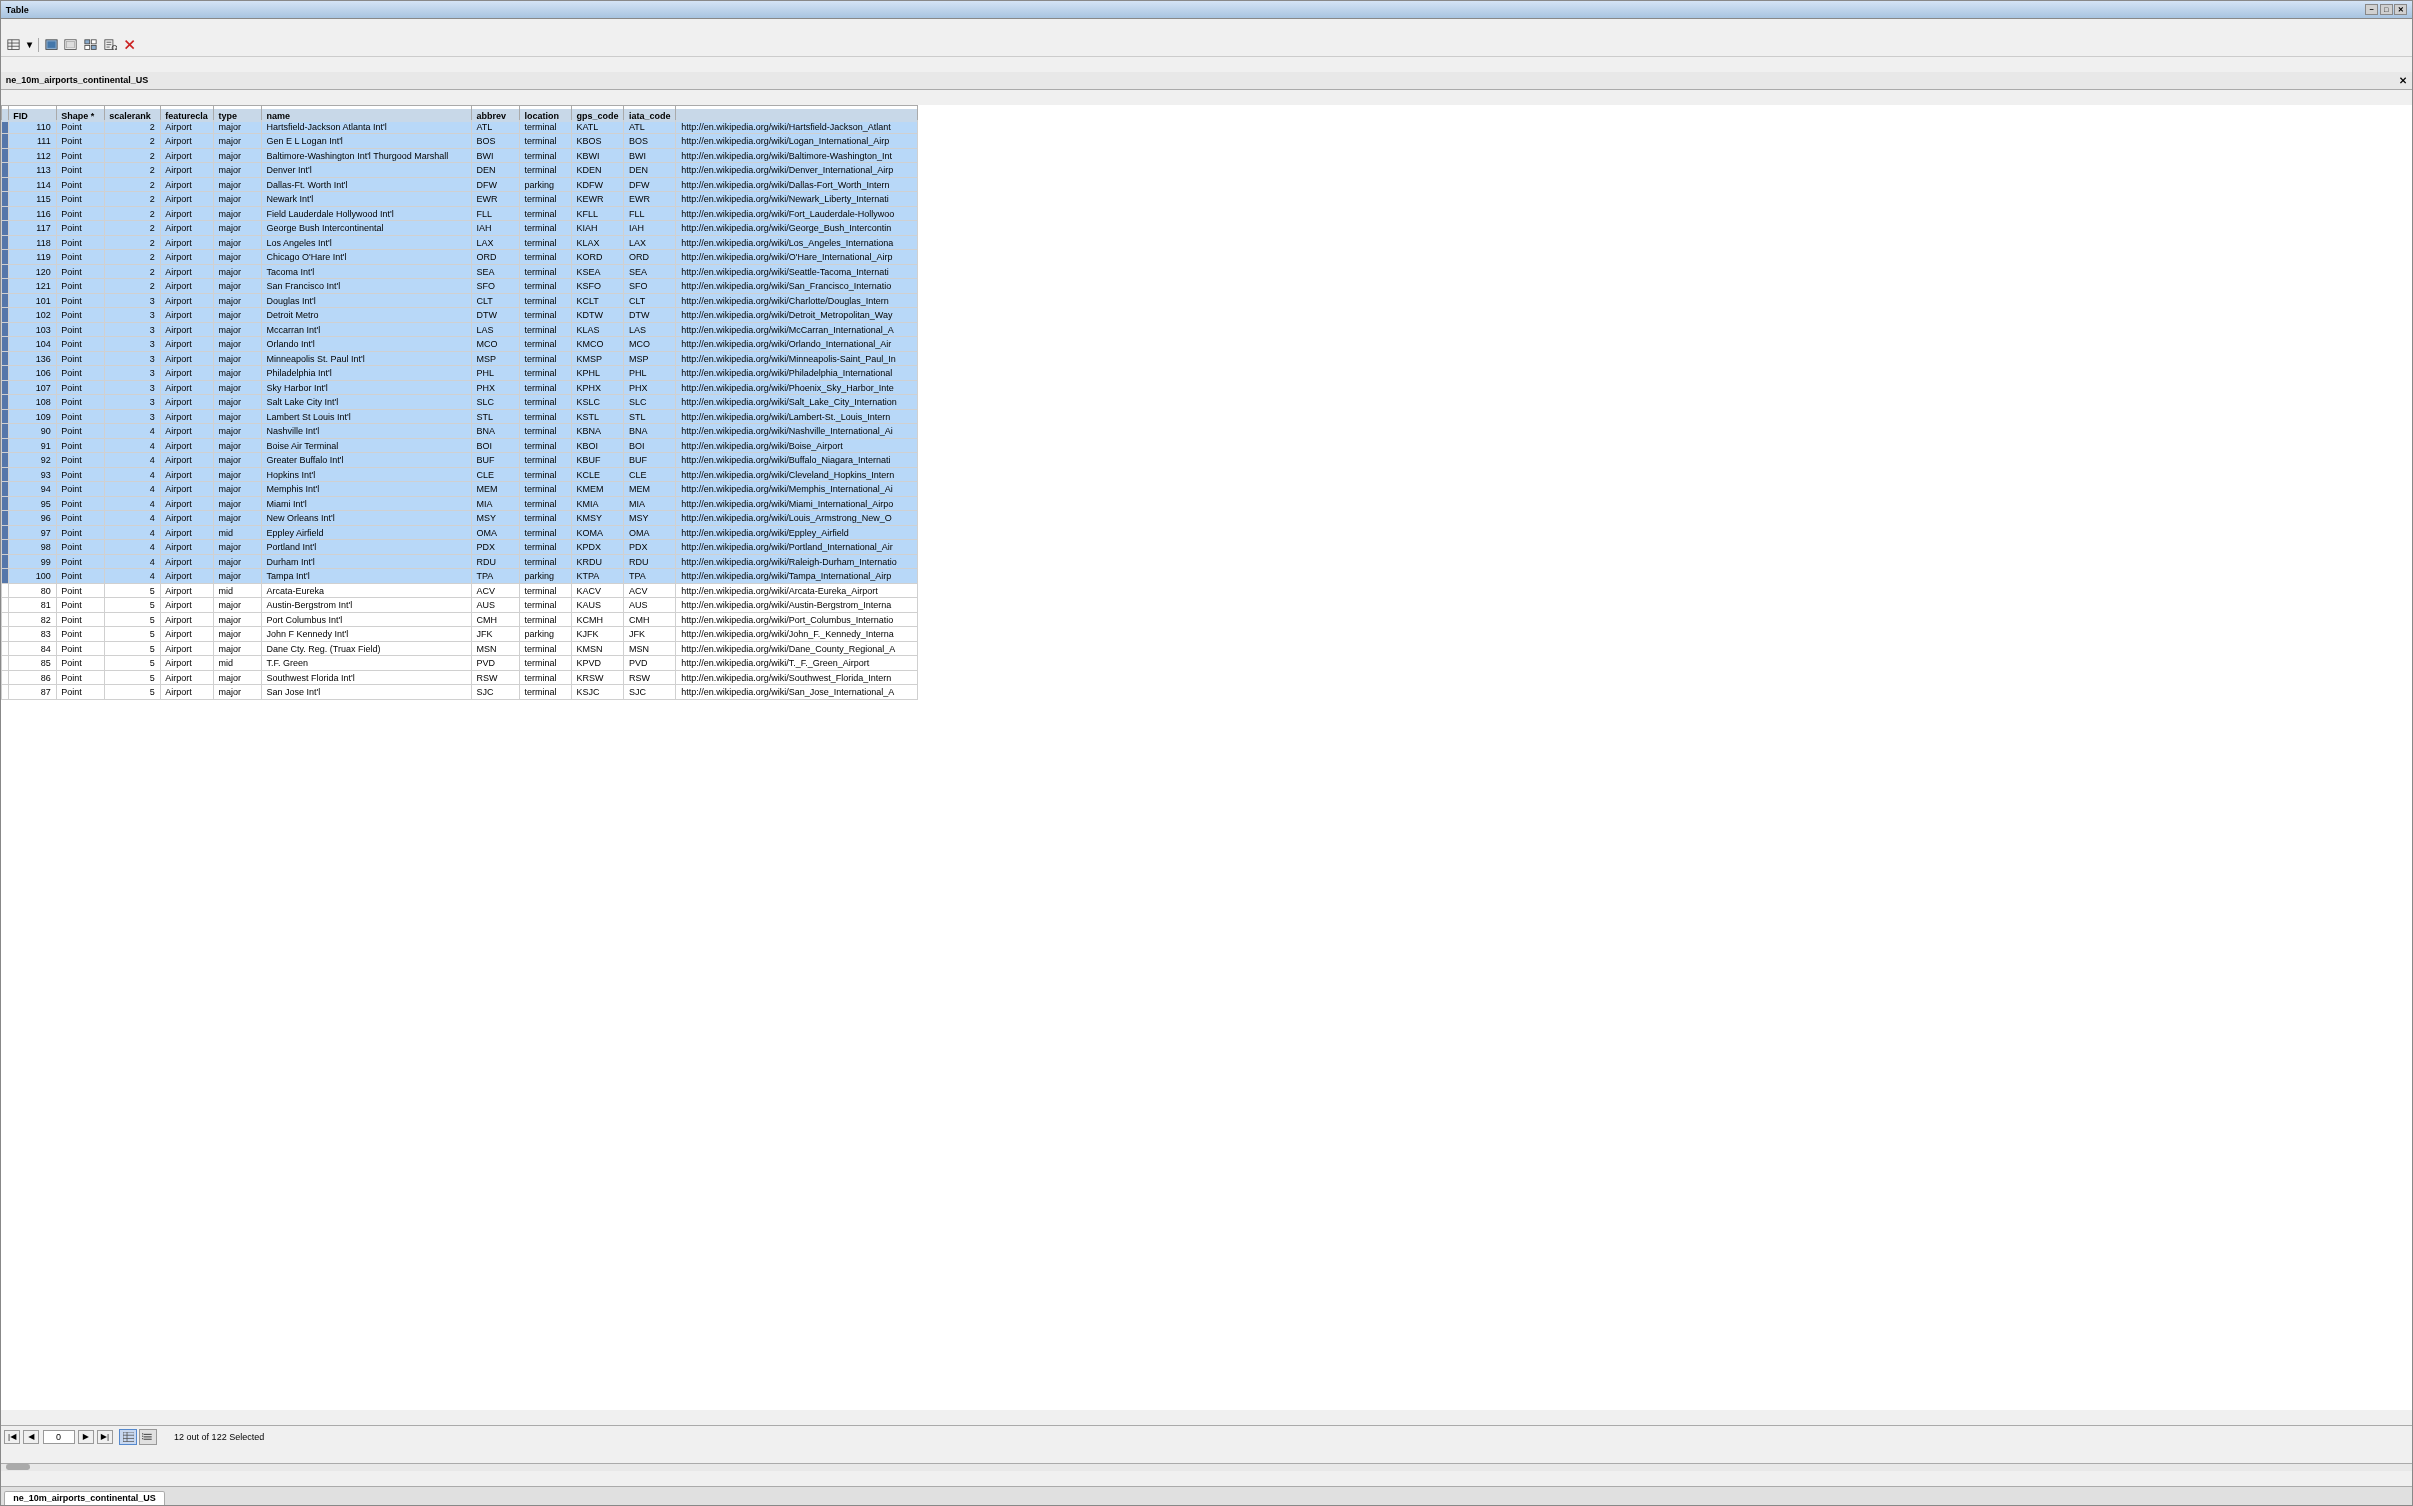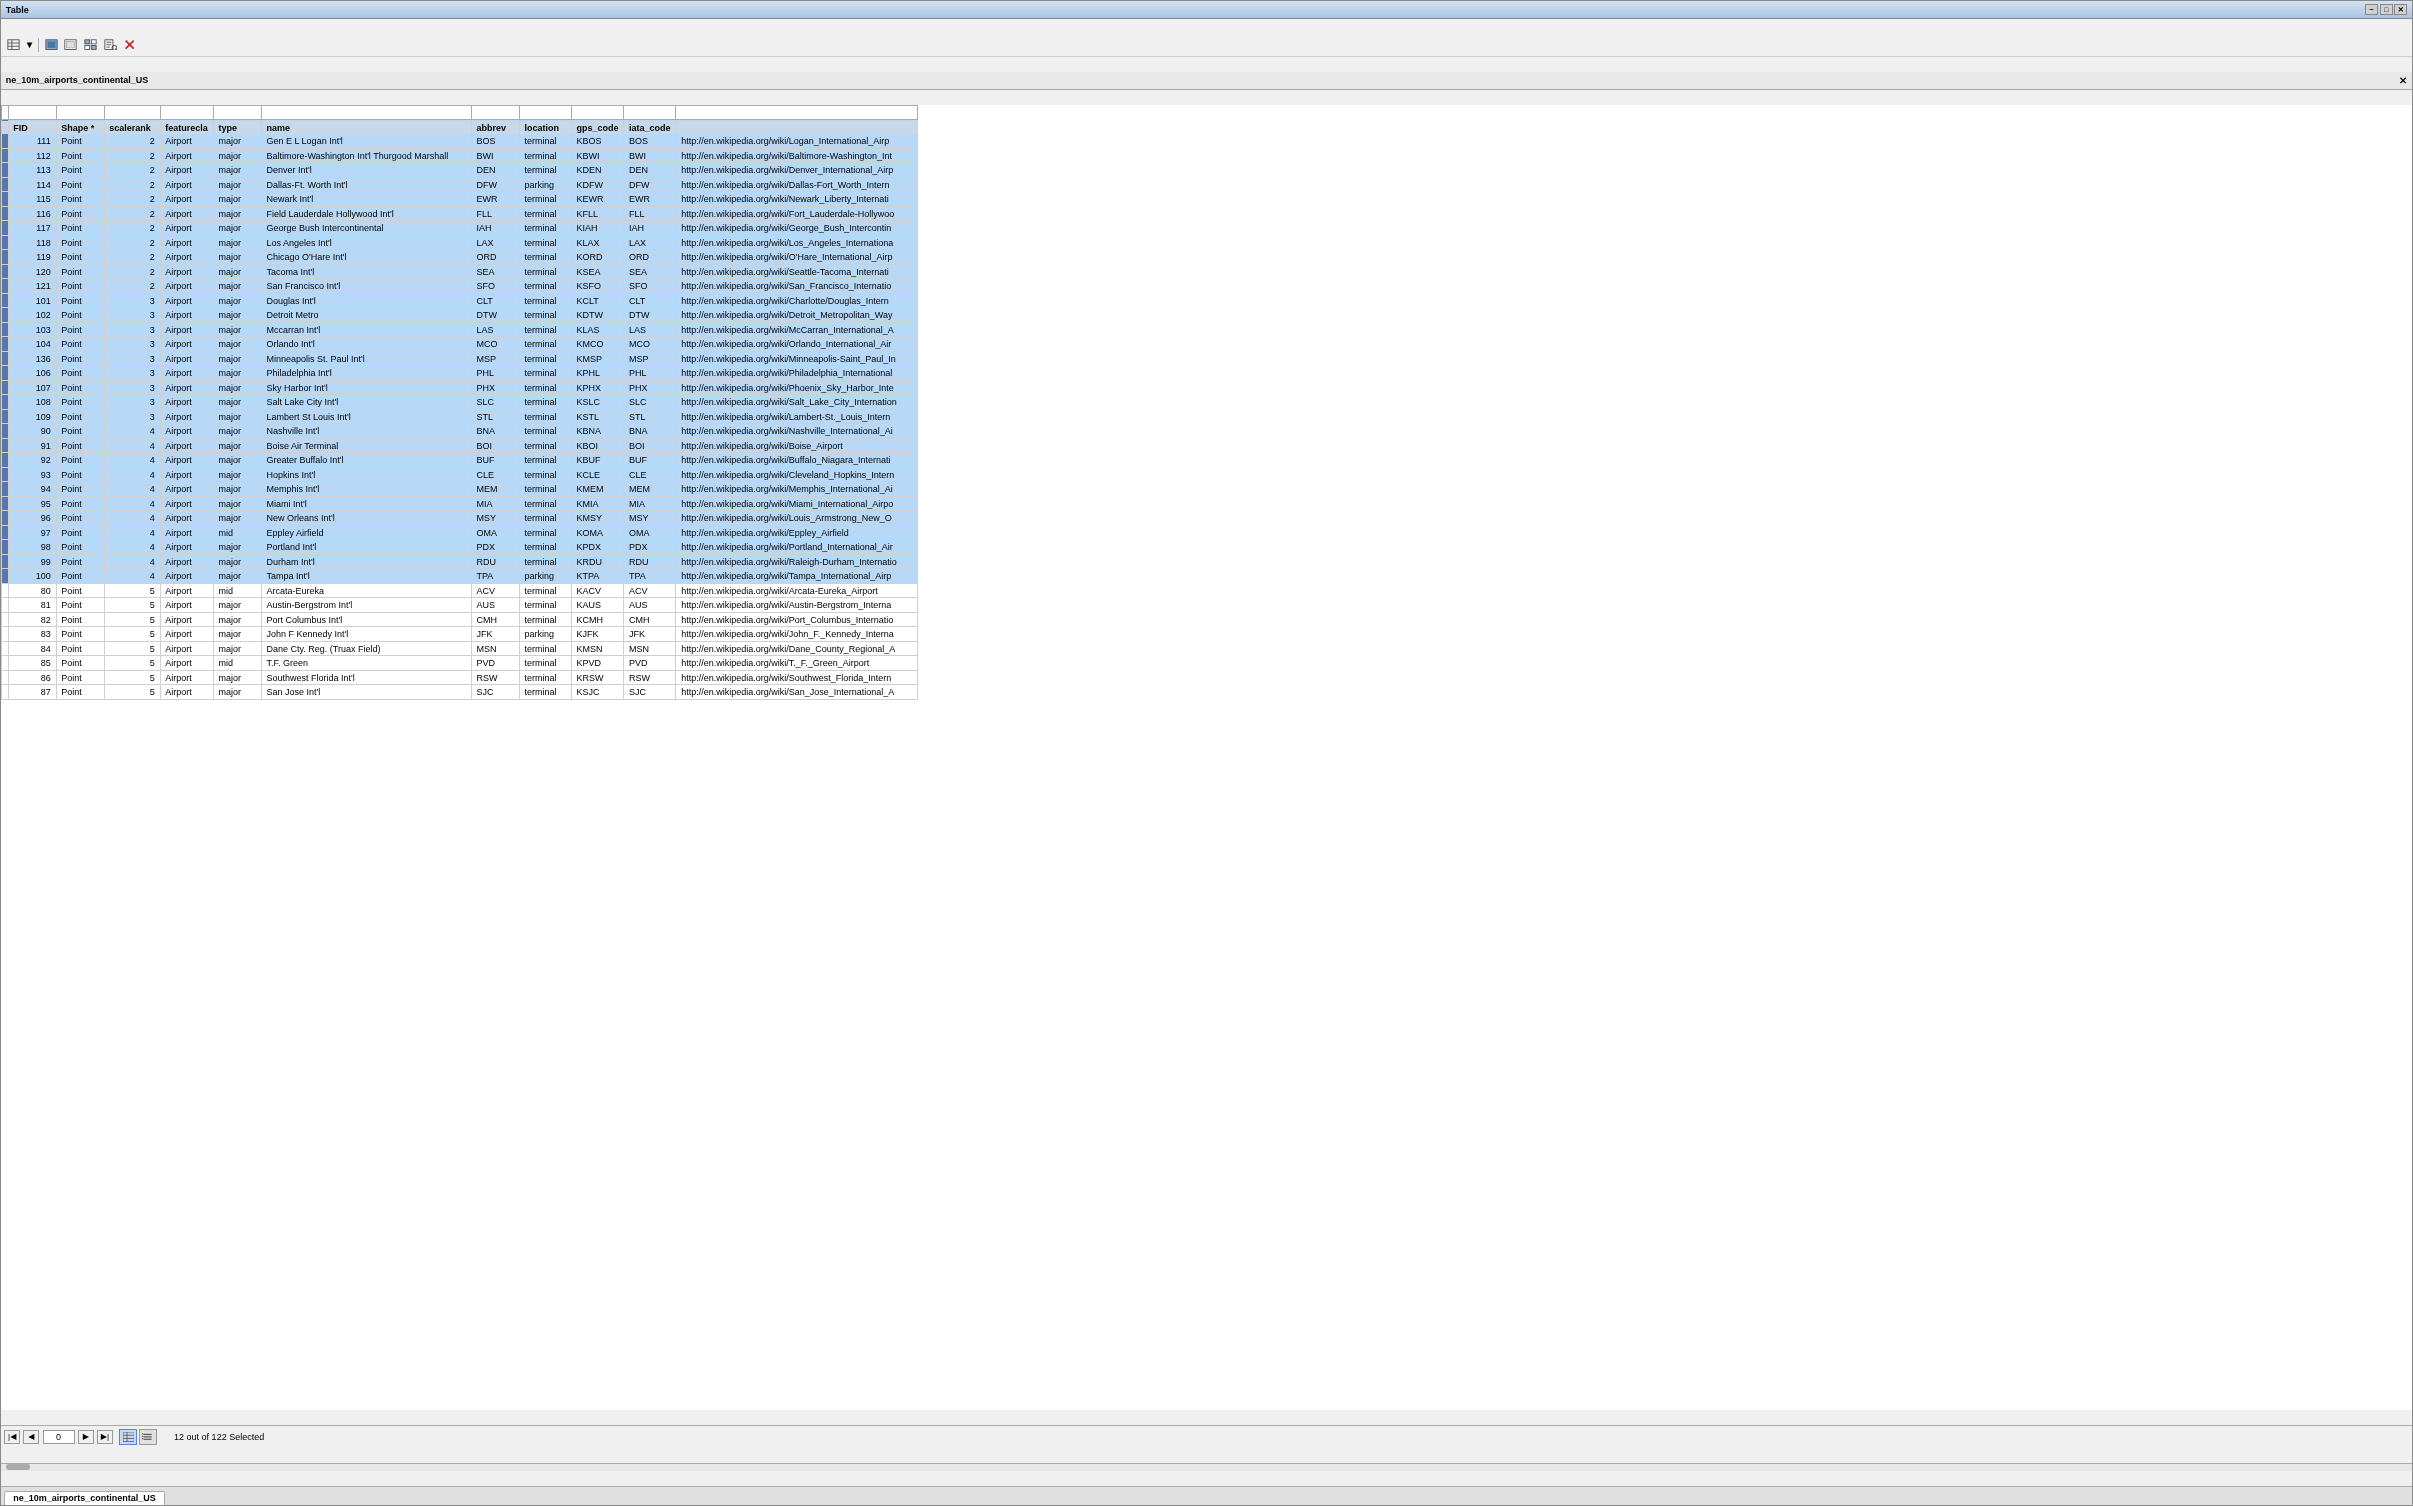--- a/index.html
+++ b/index.html
@@ -100,21 +100,21 @@
       background: white;
     }
     table {
       border-collapse: collapse;
       width: max-content;
       font-size: 9px;
     }
     thead tr {
       background: #ec4899;
       position: sticky;
-      top: 16px;
+      top: 4px;
       z-index: 10;
     }
     thead th {
       border: 0.8px solid #aaa;
       padding: 1.6px 4.8px;
       text-align: left;
       font-weight: bold;
       white-space: nowrap;
       min-width: 48px;
       background: #c8d8e8;

